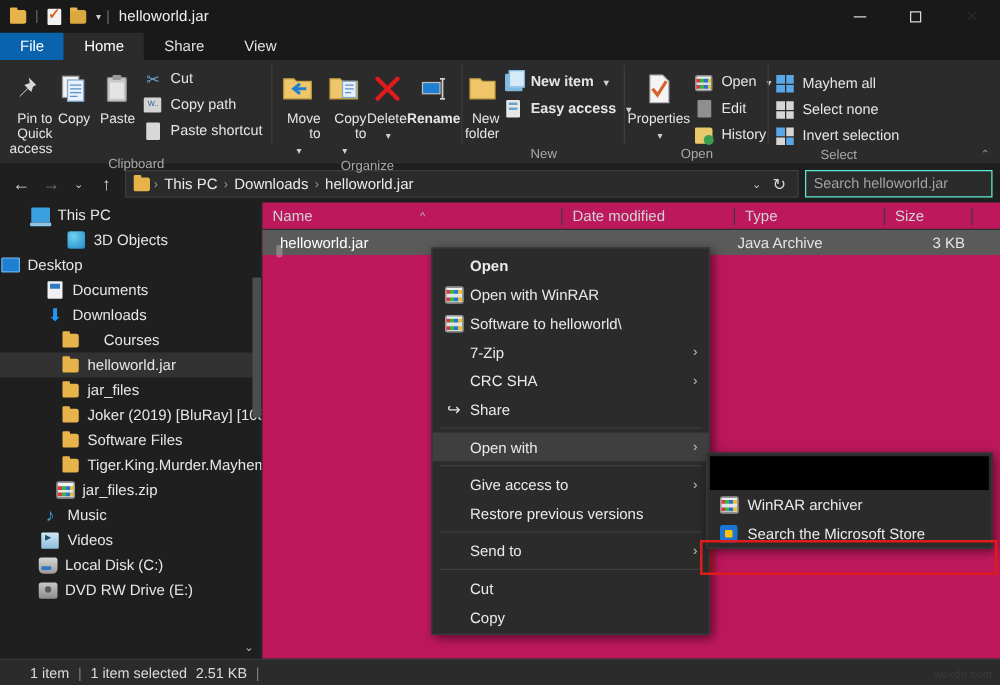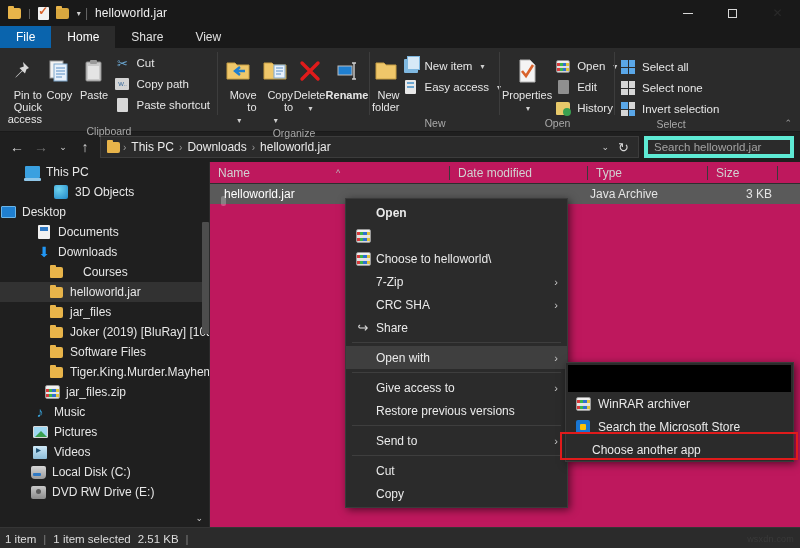--- a/index.html
+++ b/index.html
@@ -96,21 +96,21 @@
   .crumbbox {
     flex: 1; height: 22px; background: #2b2b2b; border: 1px solid #3c3c3c; display: flex;
     align-items: center; padding: 0 4px; gap: 3px; margin-left: 2px;
   }
   .crumb { font-size: 12px; color: #eaeaea; padding: 0 2px; }
   .sep { color: #9a9a9a; font-size: 10px; }
   .crumbbox .tail { flex: 1; }
   .crumb-caret { color: #cfcfcf; font-size: 9px; padding: 0 4px; }
   .refresh { color: #d6d6d6; font-size: 13px; padding: 0 5px 0 2px; }
   .searchbox {
-    width: 150px; height: 22px; background: #2b2b2b; border: 4px solid #5eead4;
+    width: 150px; height: 22px; background: #2b2b2b; border: 1px solid #5eead4;
     display: flex; align-items: center; padding: 1px 6px; margin-left: 3px;
   }
   .searchbox span { font-size: 11.5px; color: #a3a3a3; }
 
   
   .body { display: flex; height: 365px; }
   .navpane {
     width: 210px; background: #1f1f1f; position: relative; overflow: hidden;
     border-right: 1px solid #2b2b2b;
   }
@@ -137,21 +137,21 @@
 
   .filerow { height: 20px; display: flex; align-items: center; background: #5a5a5a; }
   .filerow .fname { width: 240px; display: flex; align-items: center; gap: 6px; padding-left: 8px; font-size: 12px; color: #fff; }
   .filerow .fdate { width: 138px; font-size: 12px; }
   .filerow .ftype { width: 120px; font-size: 12px; color: #e4e4e4; padding-left: 2px; }
   .filerow .fsize { width: 70px; font-size: 12px; color: #e4e4e4; text-align: right; padding-right: 6px; }
 
   
   .statusbar {
     height: 22px; background: #2b2b2b; display: flex; align-items: center;
-    padding-left: 5px; gap: 7px; font-size: 11.5px; color: #dcdcdc;
+    padding-left: 24px; gap: 7px; font-size: 11.5px; color: #dcdcdc;
     border-top: 1px solid #353535; position: relative;
   }
   .statusbar .divider { color: #7e7e7e; }
   .watermark { position: absolute; right: 6px; font-size: 9px; color: #3a3a3a; letter-spacing: .2px; }
 
   
   .ctxmenu {
     position: absolute; left: 345px; top: 198px; width: 223px;
     background: #2b2b2b; border: 1px solid #3a3a3a; z-index: 40;
     box-shadow: 2px 2px 8px rgba(0,0,0,.55);
@@ -391,21 +391,21 @@
     <div class="group" style="width:130px;">
       <div class="group-body">
         <div class="bigbtn" style="width:42px;">
           <span class="glyph">
             <svg width="26" height="24" viewBox="0 0 26 24">
                 <path d="M3 4h8l2 2h10v14H3z" fill="#efc76a" stroke="#c79f45"></path>
               </svg>
           </span>
           <span>New folder</span>
         </div>
-        <div class="smallcol" style="padding-top:4px;">
+        <div class="smallcol" style="padding-top:4px;font-weight:bold;">
           <div class="smallbtn">
             <span class="ico">
                 <span class="newitemico"></span>
               </span>
             <span>New item</span>
               <span class="caret-sm">▾</span>
           </div>
           <div class="smallbtn">
             <span class="ico">
                 <span class="easyico"></span>
@@ -460,21 +460,21 @@
         <div class="smallcol" style="padding-top:5px;">
           <div class="smallbtn">
             <span class="ico">
                 <span class="selgrid all">
                   <i></i>
                   <i></i>
                   <i></i>
                   <i></i>
                 </span>
               </span>
-            <span>Select all</span>
+            <span>Mayhem all</span>
           </div>
           <div class="smallbtn">
             <span class="ico">
                 <span class="selgrid">
                   <i></i>
                   <i></i>
                   <i></i>
                   <i></i>
                 </span>
               </span>
@@ -545,28 +545,28 @@
             <span class="cube"></span>
           </span>
         <span>3D Objects</span>
       </div>
       <div class="navitem" style="">
         <span class="nico">
             <span class="deskico"></span>
           </span>
         <span>Desktop</span>
       </div>
+      <div class="navitem" style="padding-left:20px;margin-left:16px;">
+        <span class="nico">
+            <span class="docico"></span>
+          </span>
+        <span>Documents</span>
+      </div>
       <div class="navitem" style="padding-left:36px;">
         <span class="nico">
-            <span class="docico"></span>
-          </span>
-        <span>Documents</span>
-      </div>
-      <div class="navitem" style="padding-left:36px;">
-        <span class="nico">
             <span class="dlico">⬇</span>
           </span>
         <span>Downloads</span>
       </div>
       <div class="navitem" style="padding-left:48px;gap:19px;">
         <span class="nico">
             <span class="folder-ico"></span>
           </span>
         <span>Courses</span>
       </div>
@@ -604,26 +604,20 @@
         <span class="nico">
             <span class="zipico"></span>
           </span>
         <span>jar_files.zip</span>
       </div>
       <div class="navitem" style="padding-left:32px;">
         <span class="nico">
             <span class="musicico">♪</span>
           </span>
         <span>Music</span>
-      </div>
-      <div class="navitem" style="padding-left:32px;">
-        <span class="nico">
-            <span class="picico"></span>
-          </span>
-        <span>Pictures</span>
       </div>
       <div class="navitem" style="padding-left:32px;">
         <span class="nico">
             <span class="vidico"></span>
           </span>
         <span>Videos</span>
       </div>
       <div class="navitem" style="padding-left:30px;">
         <span class="nico">
             <span class="diskico"></span>
@@ -680,26 +674,27 @@
 
   <div class="ctxmenu">
     <div class="ctxitem bold">
       <span class="ci"></span>
       <span class="lbl">Open</span>
     </div>
     <div class="ctxitem">
       <span class="ci">
           <span class="rar"></span>
         </span>
+      <span class="lbl">Open with WinRAR</span>
     </div>
     <div class="ctxitem">
       <span class="ci">
           <span class="rar"></span>
         </span>
-      <span class="lbl">Choose to helloworld\</span>
+      <span class="lbl">Software to helloworld\</span>
     </div>
     <div class="ctxitem">
       <span class="ci"></span>
       <span class="lbl">7-Zip</span>
       <span class="arrow">›</span>
     </div>
     <div class="ctxitem">
       <span class="ci"></span>
       <span class="lbl">CRC SHA</span>
       <span class="arrow">›</span>
@@ -749,21 +744,18 @@
           <span class="rar"></span>
         </span>
       <span>WinRAR archiver</span>
     </div>
     <div class="subitem">
       <span class="ci">
           <span class="storeico"></span>
         </span>
       <span>Search the Microsoft Store</span>
     </div>
-    <div class="subitem" style="padding-left:26px;">
-      <span>Choose another app</span>
-    </div>
   </div>
 
   <div class="redoutline"></div>
   <div class="redoutline2"></div>
 
 </div>
 
 </body></html>

